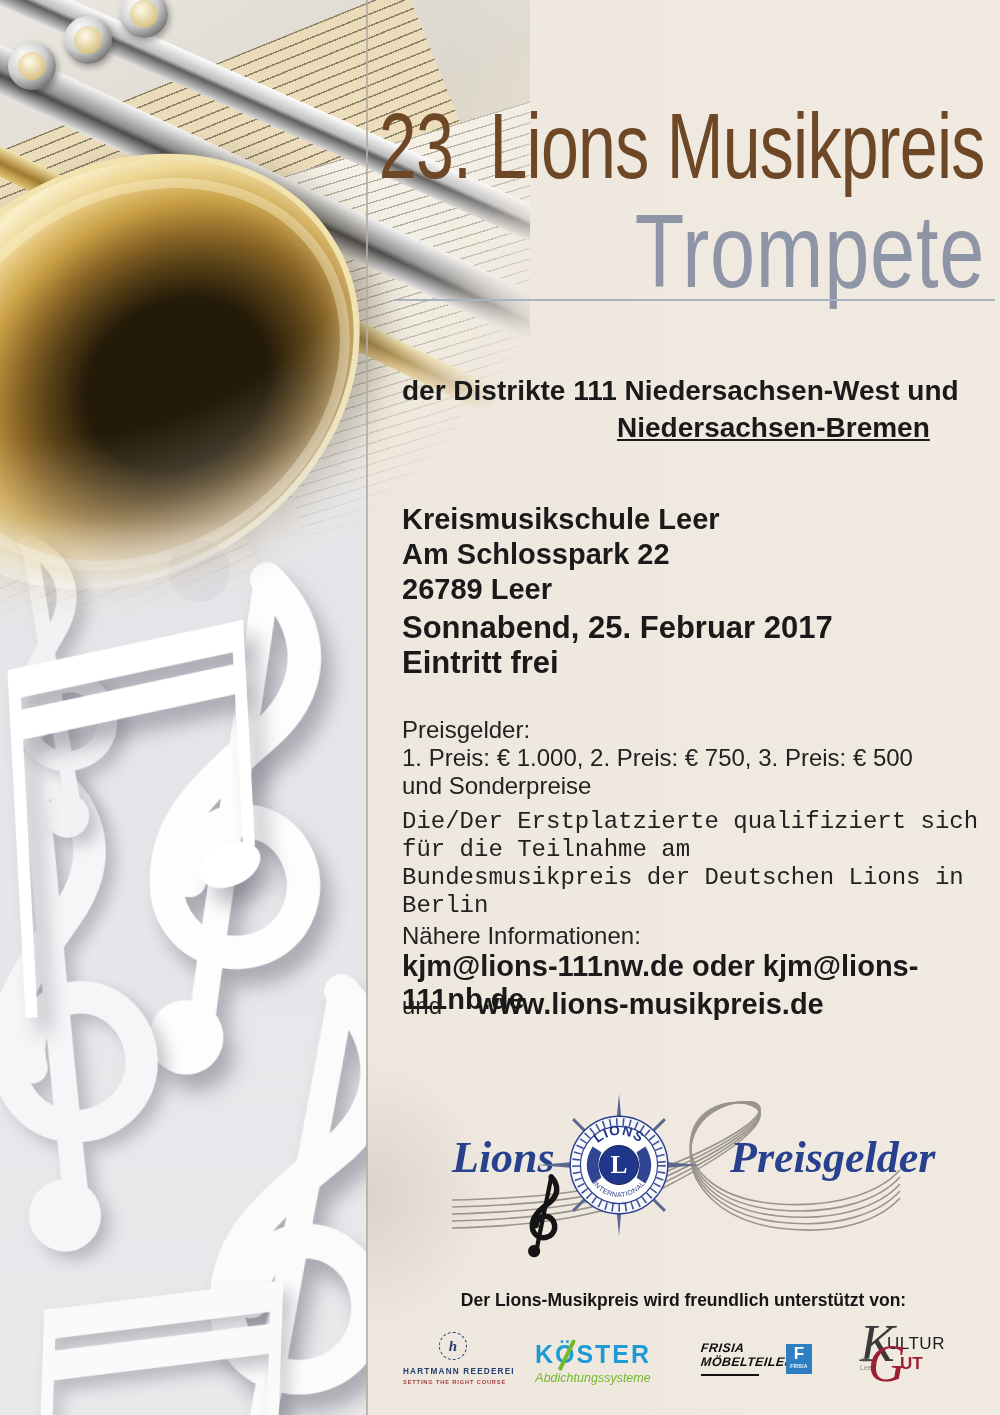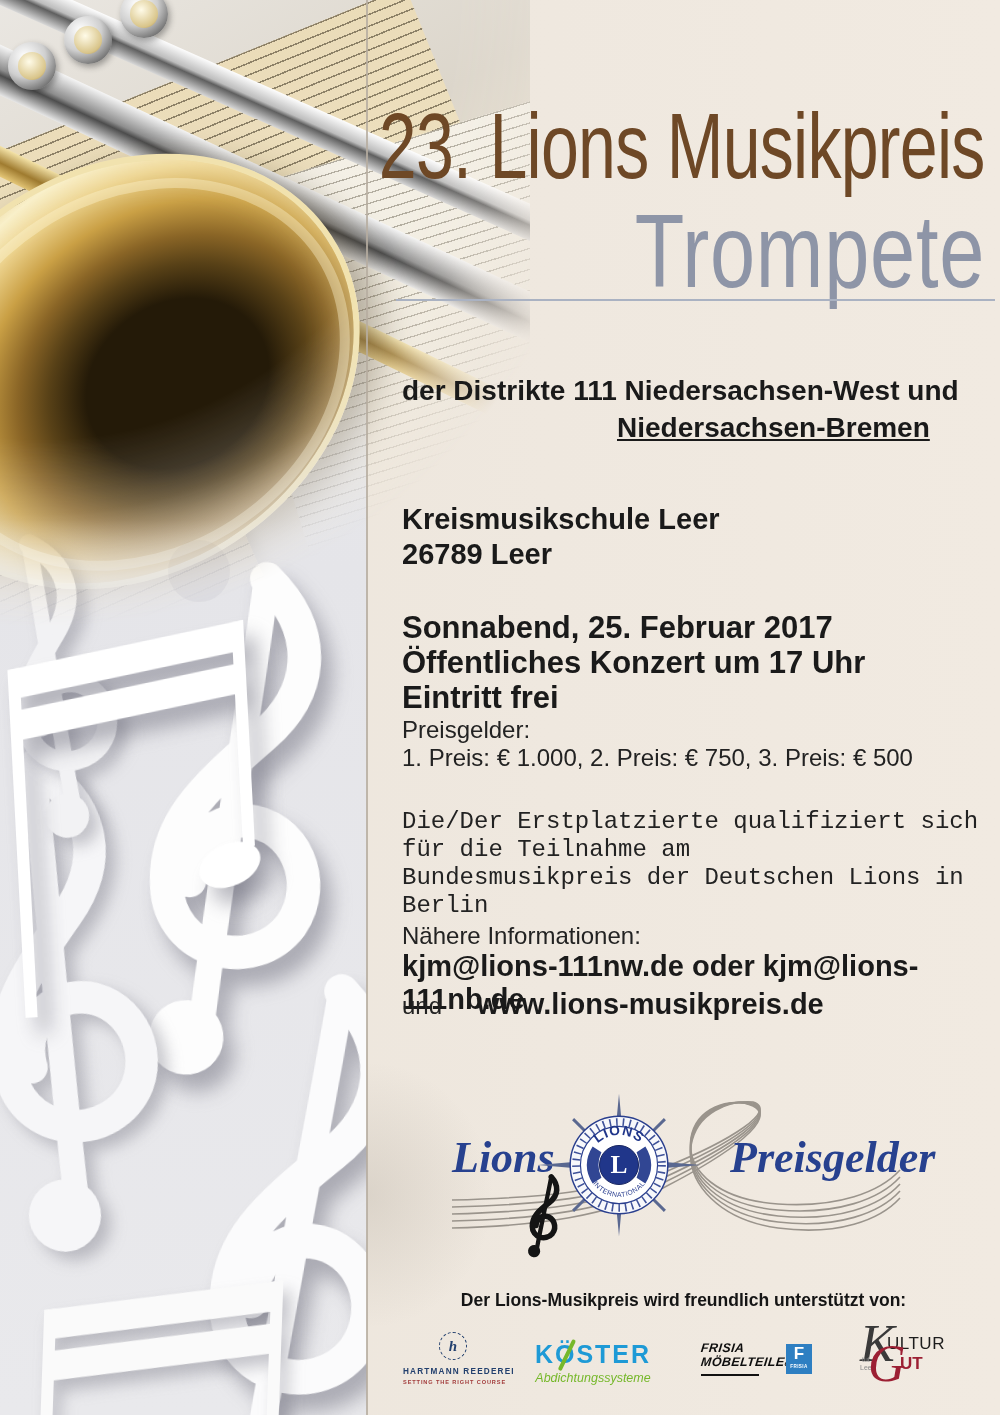--- a/index.html
+++ b/index.html
@@ -173,32 +173,33 @@
   <h2 class="title2">Trompete</h2>
   <div class="rule"></div>
 
   <div class="tx subtitle">
     <div>der Distrikte 111 Niedersachsen-West und</div>
     <div class="sub2">Niedersachsen-Bremen</div>
   </div>
 
   <div class="tx venue">
     <div>Kreismusikschule Leer</div>
+    <div>Am Schlosspark 22</div>
     <div>26789 Leer</div>
   </div>
 
   <div class="tx event">
     <div>Sonnabend, 25. Februar 2017</div>
-    <div>Öffentliches Konzert um 17 Uhr</div>
     <div>Eintritt frei</div>
   </div>
 
   <div class="tx prizes">
     <div>Preisgelder:</div>
     <div>1. Preis: € 1.000, 2. Preis: € 750, 3. Preis: € 500</div>
+    <div>und Sonderpreise</div>
   </div>
 
   <div class="tx qual">
     <div>Die/Der Erstplatzierte qualifiziert sich für die Teilnahme am</div>
     <div>Bundesmusikpreis der Deutschen Lions in Berlin</div>
   </div>
 
   <div class="tx contact-heading">Nähere Informationen:</div>
   <div class="tx contact-emails">kjm@lions-111nw.de oder kjm@lions-111nb.de</div>
   <div class="tx contact-web">

